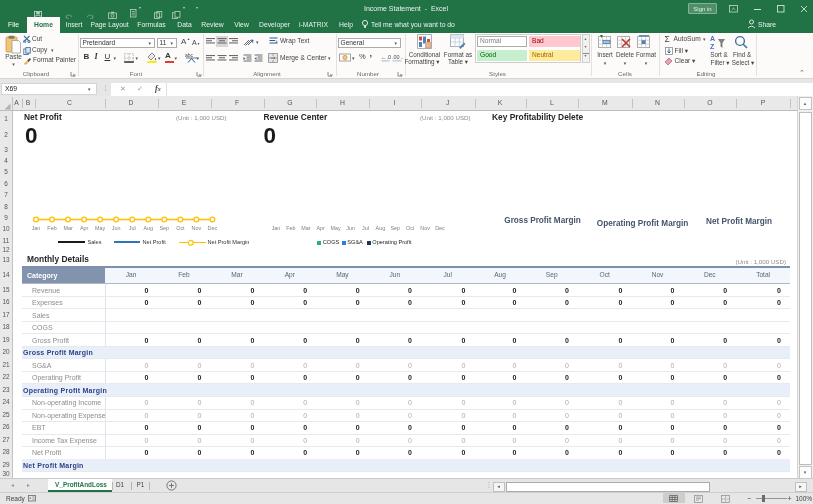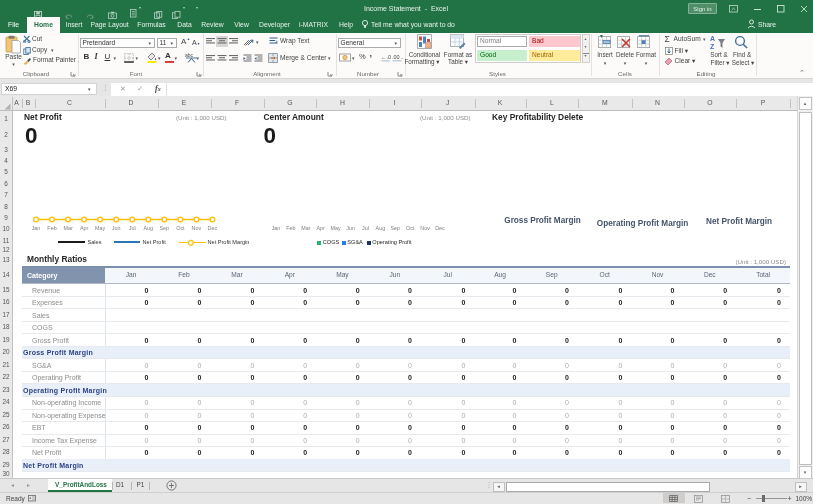--- a/index.html
+++ b/index.html
@@ -393,21 +393,21 @@
     <div style="position:absolute;left:0.5px;top:386.63500000000005px;width:11px;text-align:center;font-size:6.4px;line-height:1;color:#555;font-weight:normal;white-space:nowrap;">23</div>
     <div style="position:absolute;left:0.5px;top:399.14500000000004px;width:11px;text-align:center;font-size:6.4px;line-height:1;color:#555;font-weight:normal;white-space:nowrap;">24</div>
     <div style="position:absolute;left:0.5px;top:411.65500000000003px;width:11px;text-align:center;font-size:6.4px;line-height:1;color:#555;font-weight:normal;white-space:nowrap;">25</div>
     <div style="position:absolute;left:0.5px;top:424.165px;width:11px;text-align:center;font-size:6.4px;line-height:1;color:#555;font-weight:normal;white-space:nowrap;">26</div>
     <div style="position:absolute;left:0.5px;top:436.675px;width:11px;text-align:center;font-size:6.4px;line-height:1;color:#555;font-weight:normal;white-space:nowrap;">27</div>
     <div style="position:absolute;left:0.5px;top:449.185px;width:11px;text-align:center;font-size:6.4px;line-height:1;color:#555;font-weight:normal;white-space:nowrap;">28</div>
     <div style="position:absolute;left:0.5px;top:461.695px;width:11px;text-align:center;font-size:6.4px;line-height:1;color:#555;font-weight:normal;white-space:nowrap;">29</div>
     <div style="position:absolute;left:0.5px;top:471.3px;width:11px;text-align:center;font-size:6.4px;line-height:1;color:#555;font-weight:normal;white-space:nowrap;">30</div>
     <div style="position:absolute;left:24px;top:112.8px;font-size:8.4px;line-height:1;color:#262626;font-weight:bold;white-space:nowrap;">Net Profit</div>
     <div style="position:absolute;left:176px;top:114.5px;font-size:6.2px;line-height:1;color:#8c8c8c;font-weight:normal;white-space:nowrap;">(Unit : 1,000 USD)</div>
-    <div style="position:absolute;left:263.5px;top:112.8px;font-size:8.4px;line-height:1;color:#262626;font-weight:bold;white-space:nowrap;">Center Amount</div>
+    <div style="position:absolute;left:263.5px;top:112.8px;font-size:8.4px;line-height:1;color:#262626;font-weight:bold;white-space:nowrap;">Revenue Center</div>
     <div style="position:absolute;left:420px;top:114.5px;font-size:6.2px;line-height:1;color:#8c8c8c;font-weight:normal;white-space:nowrap;">(Unit : 1,000 USD)</div>
     <div style="position:absolute;left:492px;top:112.8px;font-size:8.4px;line-height:1;color:#262626;font-weight:bold;white-space:nowrap;">Key Profitability Delete</div>
     <div style="position:absolute;left:25px;top:125.2px;font-size:22.5px;line-height:1;color:#1a1a1a;font-weight:bold;white-space:nowrap;">0</div>
     <div style="position:absolute;left:263.5px;top:125.2px;font-size:22.5px;line-height:1;color:#1a1a1a;font-weight:bold;white-space:nowrap;">0</div>
     <div style="position:absolute;left:0px;top:210px;width:260px;height:40px;">
       <svg style="position:absolute;left:0px;top:0px;" width="260" height="40" viewBox="0 0 260 40">
         <path d="M36.0 9.5 H212.44" stroke="#ffc000" stroke-width="1.5" fill="none"></path>
         <circle cx="36.0" cy="9.5" r="2.4" fill="#fff" stroke="#ffc000" stroke-width="1.3"></circle>
         <circle cx="52.04" cy="9.5" r="2.4" fill="#fff" stroke="#ffc000" stroke-width="1.3"></circle>
         <circle cx="68.08" cy="9.5" r="2.4" fill="#fff" stroke="#ffc000" stroke-width="1.3"></circle>
@@ -457,21 +457,21 @@
     <div style="position:absolute;left:432.0px;top:225.5px;width:16px;text-align:center;font-size:5.4px;line-height:1;color:#7f7f7f;font-weight:normal;white-space:nowrap;">Dec</div>
     <div style="position:absolute;left:317.3px;top:241.2px;width:3.8px;height:3.8px;background:#21b573;"></div>
     <div style="position:absolute;left:322.8px;top:240.2px;font-size:5.6px;line-height:1;color:#262626;font-weight:normal;white-space:nowrap;">COGS</div>
     <div style="position:absolute;left:341.9px;top:241.2px;width:3.8px;height:3.8px;background:#2e7be9;"></div>
     <div style="position:absolute;left:347.3px;top:240.2px;font-size:5.6px;line-height:1;color:#262626;font-weight:normal;white-space:nowrap;">SG&amp;A</div>
     <div style="position:absolute;left:367px;top:241.2px;width:3.8px;height:3.8px;background:#1f3461;"></div>
     <div style="position:absolute;left:372.3px;top:240.2px;font-size:5.6px;line-height:1;color:#262626;font-weight:normal;white-space:nowrap;">Operating Profit</div>
     <div style="position:absolute;left:487.5px;top:217px;width:110px;text-align:center;font-size:8.2px;line-height:1;color:#44546a;font-weight:bold;white-space:nowrap;">Gross Profit Margin</div>
     <div style="position:absolute;left:582.5px;top:219.5px;width:120px;text-align:center;font-size:8.2px;line-height:1;color:#44546a;font-weight:bold;white-space:nowrap;">Operating Profit Margin</div>
     <div style="position:absolute;left:689.0px;top:217.6px;width:100px;text-align:center;font-size:8.2px;line-height:1;color:#44546a;font-weight:bold;white-space:nowrap;">Net Profit Margin</div>
-    <div style="position:absolute;left:27px;top:255.2px;font-size:8.4px;line-height:1;color:#262626;font-weight:bold;white-space:nowrap;">Monthly Ratios</div>
+    <div style="position:absolute;left:27px;top:255.2px;font-size:8.4px;line-height:1;color:#262626;font-weight:bold;white-space:nowrap;">Monthly Details</div>
     <div style="position:absolute;left:696.0px;top:258.8px;width:90px;text-align:right;font-size:6.2px;line-height:1;color:#8c8c8c;font-weight:normal;white-space:nowrap;">(Unit : 1,000 USD)</div>
     <div style="position:absolute;left:21.5px;top:266.3px;width:768.5px;height:1.7px;background:#7c8fae;"></div>
     <div style="position:absolute;left:21.5px;top:268px;width:83px;height:15.2px;background:#8293ae;"></div>
     <div style="position:absolute;left:104.5px;top:268px;width:685.5px;height:15.2px;background:#f3f6fa;"></div>
     <div style="position:absolute;left:27px;top:272px;font-size:7px;line-height:1;color:#fff;font-weight:bold;white-space:nowrap;">Category</div>
     <div style="position:absolute;left:111.0px;top:272.3px;width:40px;text-align:center;font-size:6.6px;line-height:1;color:#5a6678;font-weight:normal;white-space:nowrap;">Jan</div>
     <div style="position:absolute;left:164.0px;top:272.3px;width:40px;text-align:center;font-size:6.6px;line-height:1;color:#5a6678;font-weight:normal;white-space:nowrap;">Feb</div>
     <div style="position:absolute;left:217.0px;top:272.3px;width:40px;text-align:center;font-size:6.6px;line-height:1;color:#5a6678;font-weight:normal;white-space:nowrap;">Mar</div>
     <div style="position:absolute;left:269.8px;top:272.3px;width:40px;text-align:center;font-size:6.6px;line-height:1;color:#5a6678;font-weight:normal;white-space:nowrap;">Apr</div>
     <div style="position:absolute;left:322.4px;top:272.3px;width:40px;text-align:center;font-size:6.6px;line-height:1;color:#5a6678;font-weight:normal;white-space:nowrap;">May</div>

